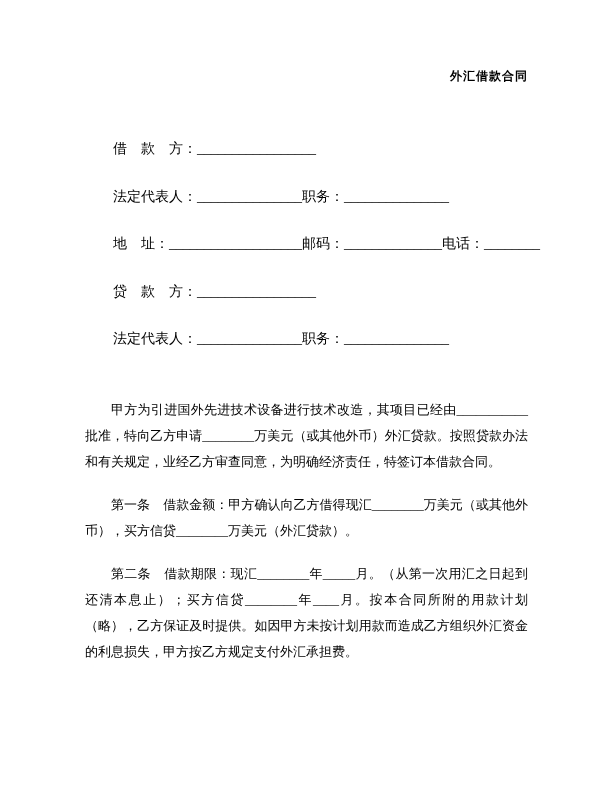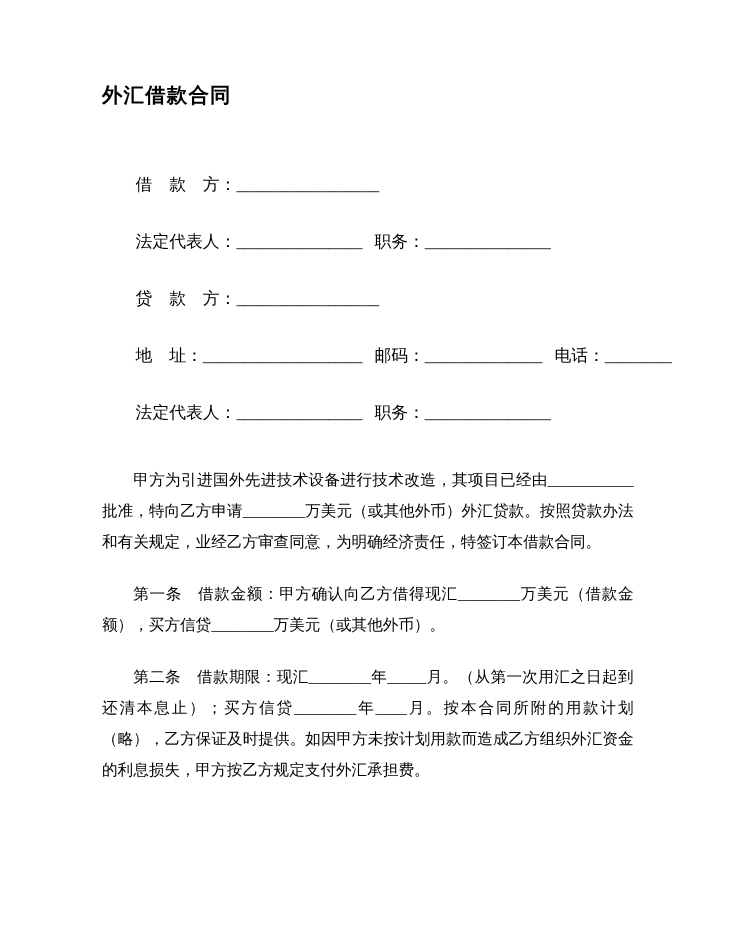--- a/index.html
+++ b/index.html
@@ -13,42 +13,42 @@
     width: 612px;
     height: 792px;
     background: #ffffff;
     color: #000000;
     font-family: "Liberation Serif", "DejaVu Serif", serif;
     padding: 68px 84px 0 85px;
     overflow: hidden;
   }
   .doc-title {
     margin: 0;
-    text-align: left;
-    font-size: 17px;
+    text-align: right;
+    font-size: 12px;
     font-weight: 700;
     letter-spacing: 1px;
   }
   .form-section {
     margin-top: 40px;
     padding-left: 28px;
   }
   .form-row {
     line-height: 47.5px;
     font-size: 14px;
     white-space: nowrap;
   }
   .form-row .lbl2 {
-    margin-left: 10px;
+    margin-left: 0;
   }
   .blank {
     letter-spacing: 0;
   }
   .body-section {
-    margin-top: 18px;
+    margin-top: 34px;
   }
   .body-para {
     margin: 0 0 17px 0;
     font-size: 13px;
     line-height: 26px;
     text-align: justify;
     text-indent: 2em;
     word-break: break-all;
   }
 </style>
@@ -63,33 +63,33 @@
 
     <div class="form-row">
       <span>借　款　方：</span><span class="blank">_________________</span>
     </div>
 
     <div class="form-row">
       <span>法定代表人：</span><span class="blank">_______________</span><span class="lbl2">职务：</span><span class="blank">_______________</span>
     </div>
 
     <div class="form-row">
-      <span>贷　款　方：</span><span class="blank">_________________</span>
+      <span>地　址：</span><span class="blank">___________________</span><span class="lbl2">邮码：</span><span class="blank">______________</span><span class="lbl2">电话：</span><span class="blank">________</span>
     </div>
 
     <div class="form-row">
-      <span>地　址：</span><span class="blank">___________________</span><span class="lbl2">邮码：</span><span class="blank">______________</span><span class="lbl2">电话：</span><span class="blank">________</span>
+      <span>贷　款　方：</span><span class="blank">_________________</span>
     </div>
 
     <div class="form-row">
       <span>法定代表人：</span><span class="blank">_______________</span><span class="lbl2">职务：</span><span class="blank">_______________</span>
     </div>
 
 
   </div>
 
   <div class="body-section">
     <p class="body-para">甲方为引进国外先进技术设备进行技术改造，其项目已经由___________批准，特向乙方申请________万美元（或其他外币）外汇贷款。按照贷款办法和有关规定，业经乙方审查同意，为明确经济责任，特签订本借款合同。</p>
-    <p class="body-para">第一条　借款金额：甲方确认向乙方借得现汇________万美元（借款金额），买方信贷________万美元（或其他外币）。</p>
+    <p class="body-para">第一条　借款金额：甲方确认向乙方借得现汇________万美元（或其他外币），买方信贷________万美元（外汇贷款）。</p>
     <p class="body-para">第二条　借款期限：现汇________年_____月。（从第一次用汇之日起到还清本息止）；买方信贷________年____月。按本合同所附的用款计划（略），乙方保证及时提供。如因甲方未按计划用款而造成乙方组织外汇资金的利息损失，甲方按乙方规定支付外汇承担费。</p>
   </div>
 
 </div>
 
 </body></html>

